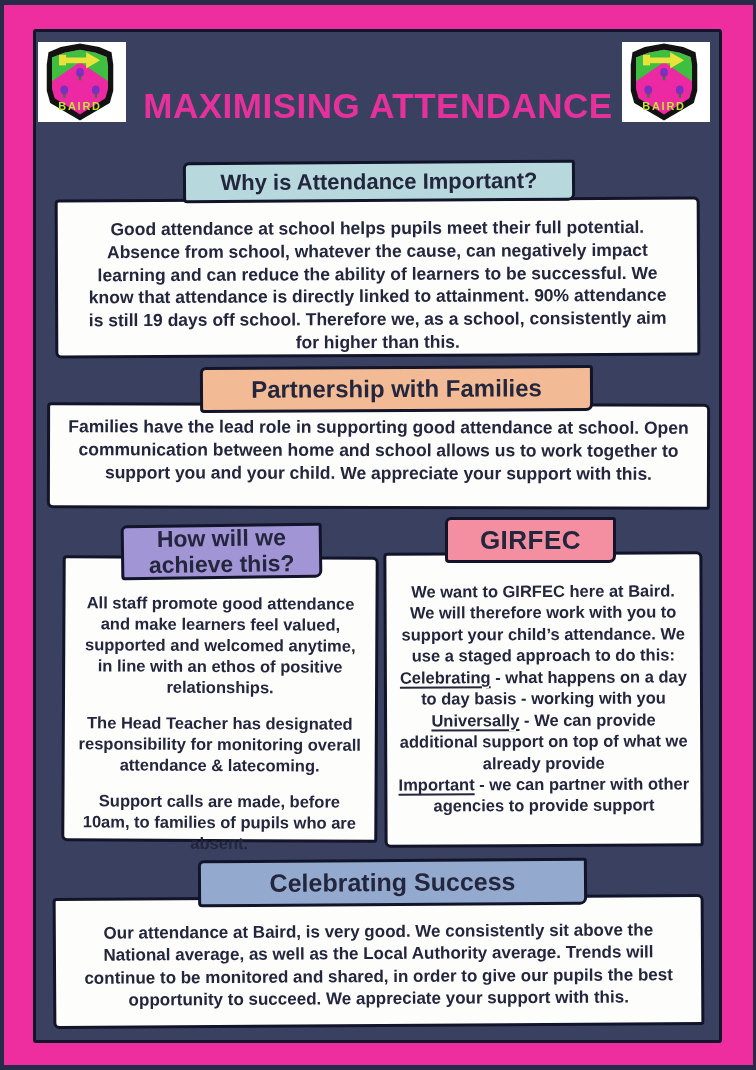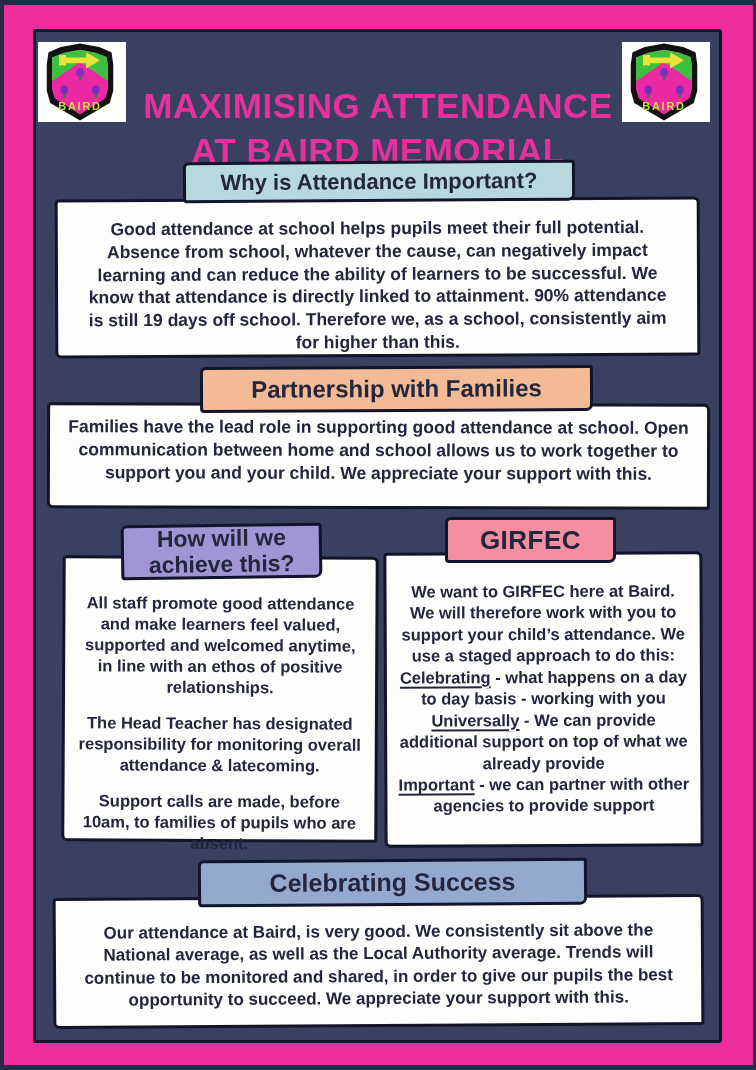--- a/index.html
+++ b/index.html
@@ -81,21 +81,20 @@
         <ellipse cx="30" cy="57" rx="4.4" ry="5" fill="#7A2FBF"></ellipse>
         <rect x="64.8" y="60" width="2.6" height="6" fill="#2E7A2E"></rect>
         <ellipse cx="66" cy="57" rx="4.4" ry="5" fill="#7A2FBF"></ellipse>
       </g>
       <text x="48" y="80" text-anchor="middle" font-family="Liberation Sans, sans-serif" font-size="12.5" font-weight="bold" letter-spacing="2" fill="#BFE636">BAIRD</text>
     </svg>
   </div>
 
   <div class="poster-title">
     <div>MAXIMISING ATTENDANCE</div>
-    <div>AT BAIRD MEMORIAL</div>
   </div>
 
   <div class="hdr hdr-why">
     <span>Why is Attendance Important?</span>
   </div>
   <div class="wbox box-why">
     <span>Good attendance at school helps pupils meet their full potential. Absence from school, whatever the cause, can negatively impact learning and can reduce the ability of learners to be successful. We know that attendance is directly linked to attainment.  90% attendance is still 19 days off school. Therefore we, as a school, consistently aim for higher than this.</span>
   </div>
 
   <div class="hdr hdr-partnership">

